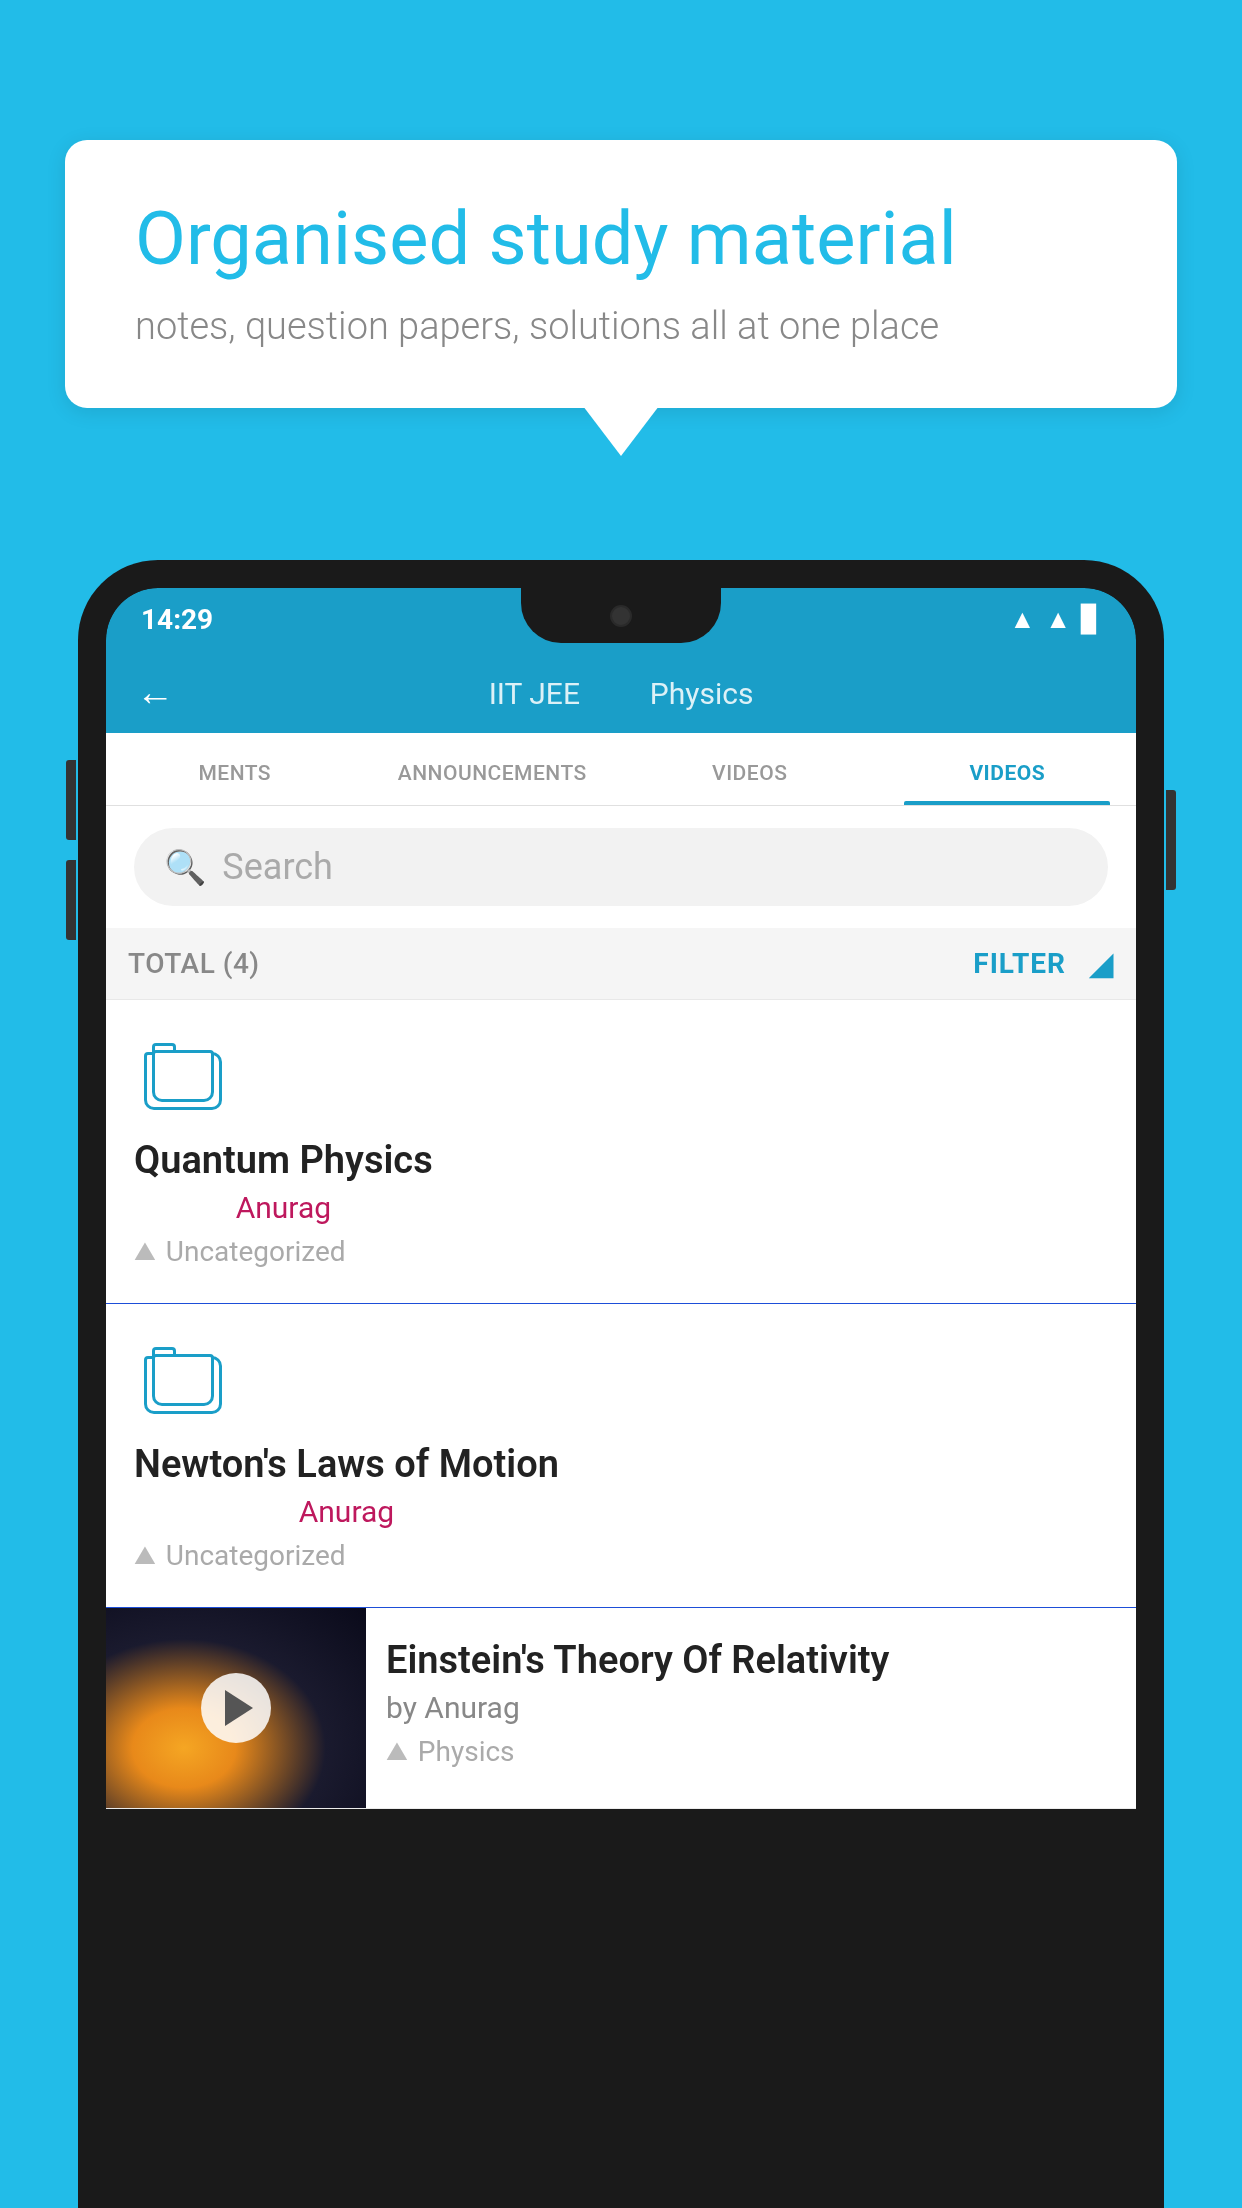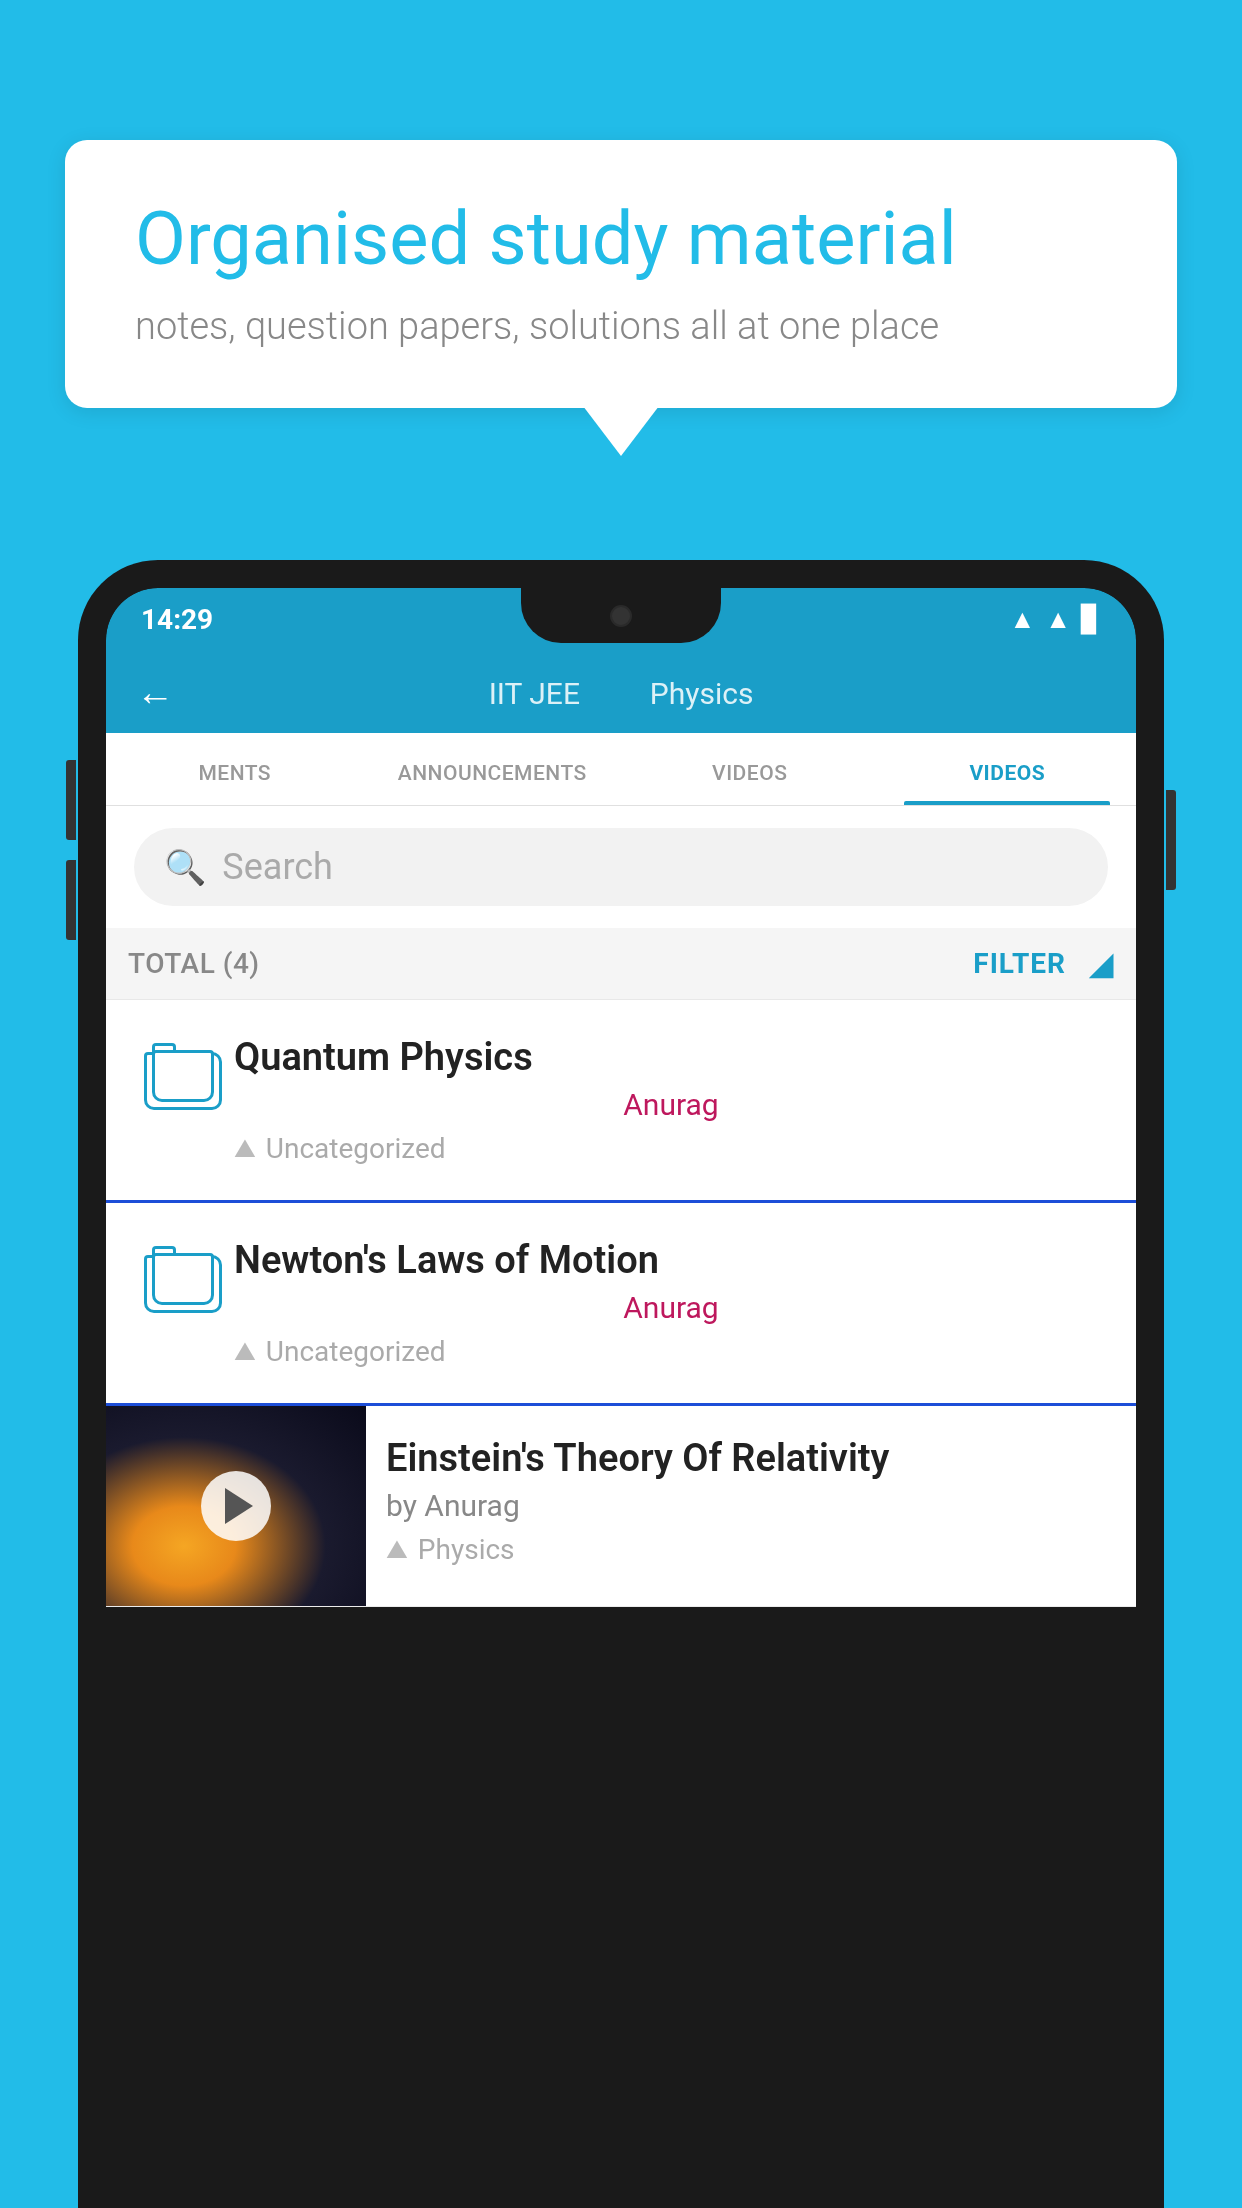--- a/index.html
+++ b/index.html
@@ -255,21 +255,23 @@
 
     
     .video-list {
       background: white;
     }
 
     .video-item {
       display: flex;
       align-items: flex-start;
       padding: 35px 28px;
-      border-bottom: 3px solid #1d4ed8;
+      border-bottom: 1px solid #1d4ed8;
+      gap: 28px;
+      flex-direction: column;
     }
 
     .video-icon-wrap {
       width: 100px;
       flex-shrink: 0;
       display: flex;
       align-items: center;
       justify-content: center;
       padding-top: 5px;
     }

